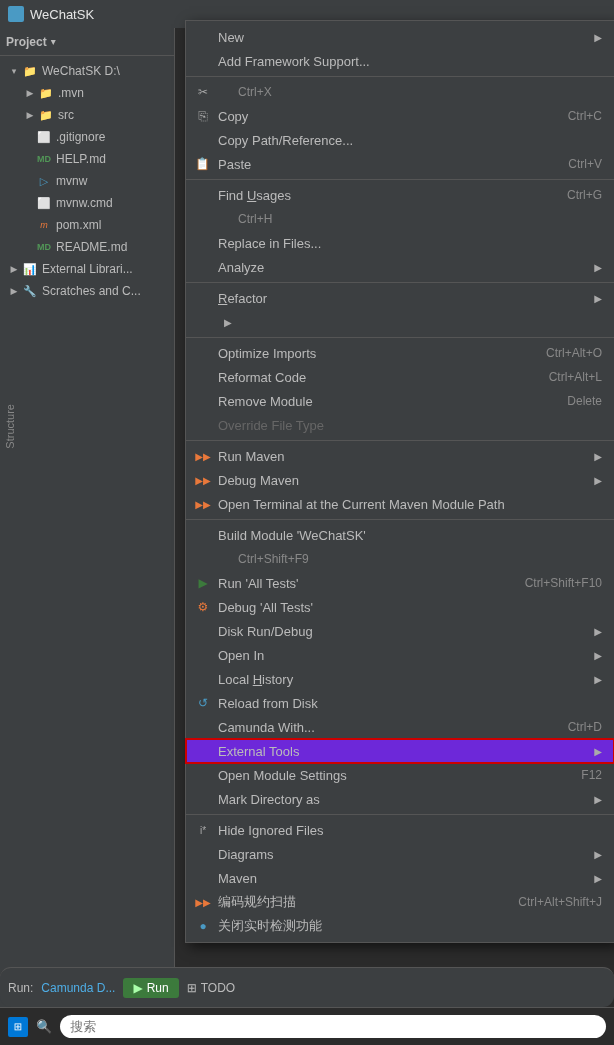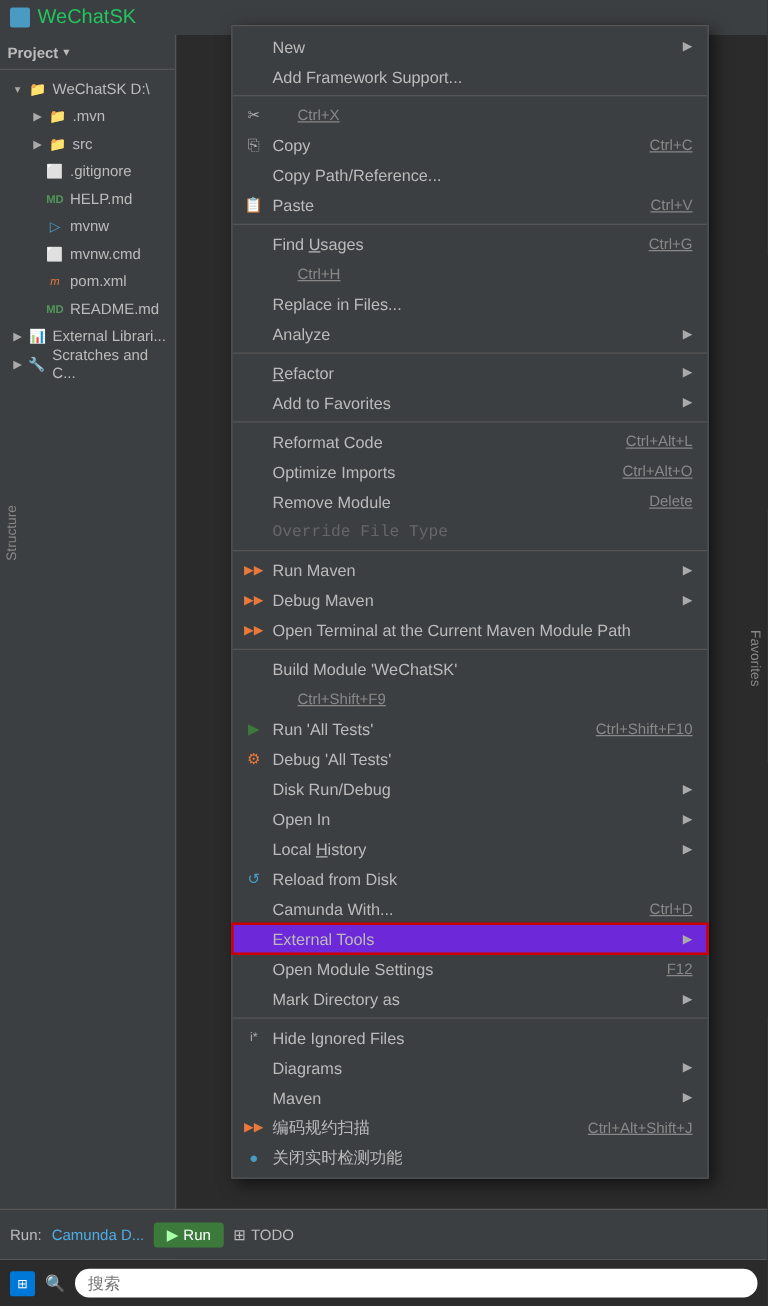--- a/index.html
+++ b/index.html
@@ -23,30 +23,30 @@
       padding: 0 8px;
       gap: 6px;
     }
     .title-bar-icon {
       width: 16px;
       height: 16px;
       background: #4a9ac4;
       border-radius: 2px;
     }
     .title-bar-text {
-      color: #22c55e;
-      font-size: 16px;
+      color: #e5e5e5;
+      font-size: 13px;
     }
 
     
     .left-panel {
       position: absolute;
       left: 0;
       top: 28px;
-      width: 141px;
+      width: 175px;
       bottom: 0;
       background: #3c3f41;
       border-right: 1px solid #555;
     }
 
     .panel-header {
       height: 28px;
       display: flex;
       align-items: center;
       padding: 0 6px;
@@ -104,20 +104,21 @@
       bottom: 0;
       left: 0;
       right: 0;
       height: 50px;
       background: #3c3f41;
       border-top: 1px solid #555;
       display: flex;
       align-items: center;
       gap: 8px;
       padding: 0 8px;
+      border-radius: 11px;
     }
     .run-label {
       color: #bbbbbb;
       font-size: 12px;
     }
     .camunda-btn {
       color: #4eade5;
       font-size: 12px;
     }
     .run-btn {
@@ -174,21 +175,21 @@
       justify-content: center;
       color: white;
       font-size: 10px;
     }
 
     
     .context-menu {
       position: absolute;
       left: 185px;
       top: 20px;
-      width: 382px;
+      width: 430px;
       background: #3c3f41;
       border: 1px solid #555;
       box-shadow: 4px 4px 12px rgba(0,0,0,0.6);
       z-index: 100;
       padding: 4px 0;
     }
 
     .menu-item {
       display: flex;
       align-items: center;
@@ -199,32 +200,30 @@
       color: #bbbbbb;
     }
     .menu-item.external-tools-item {
       background: #6d28d9;
       outline: 2px solid #cc0000;
       outline-offset: -1px;
     }
     .menu-item.disabled {
       color: #666;
       cursor: default;
-      font-family: Liberation Mono, monospace;
     }
 
     .menu-item-label {
       flex: 1;
       font-size: 13px;
     }
     .menu-item-shortcut {
       font-size: 12px;
       color: #888;
       margin-left: 20px;
-      text-decoration: underline;
     }
     .menu-arrow {
       font-size: 10px;
       color: #aaa;
       margin-left: 6px;
     }
     .menu-icon {
       position: absolute;
       left: 8px;
       width: 18px;
@@ -397,33 +396,32 @@
     <span class="menu-arrow">▶</span>
   </div>
   <div class="menu-separator"></div>
 
   <div class="menu-item">
     <span class="menu-item-label"><span class="underline">R</span>efactor</span>
     <span class="menu-arrow">▶</span>
   </div>
 
   <div class="menu-item">
-    <span class="menu-item-label">Add to Favorites</span>
-    <span class="menu-arrow">▶</span>
-  </div>
-  <div class="menu-separator"></div>
+    <span class="menu-arrow">▶</span>
+  </div>
+  <div class="menu-separator"></div>
+
+  <div class="menu-item">
+    <span class="menu-item-label">Optimize Imports</span>
+    <span class="menu-item-shortcut">Ctrl+Alt+O</span>
+  </div>
 
   <div class="menu-item">
     <span class="menu-item-label">Reformat Code</span>
     <span class="menu-item-shortcut">Ctrl+Alt+L</span>
-  </div>
-
-  <div class="menu-item">
-    <span class="menu-item-label">Optimize Imports</span>
-    <span class="menu-item-shortcut">Ctrl+Alt+O</span>
   </div>
 
   <div class="menu-item">
     <span class="menu-item-label">Remove Module</span>
     <span class="menu-item-shortcut">Delete</span>
   </div>
 
   <div class="menu-item disabled">
     <span class="menu-item-label">Override File Type</span>
   </div>

